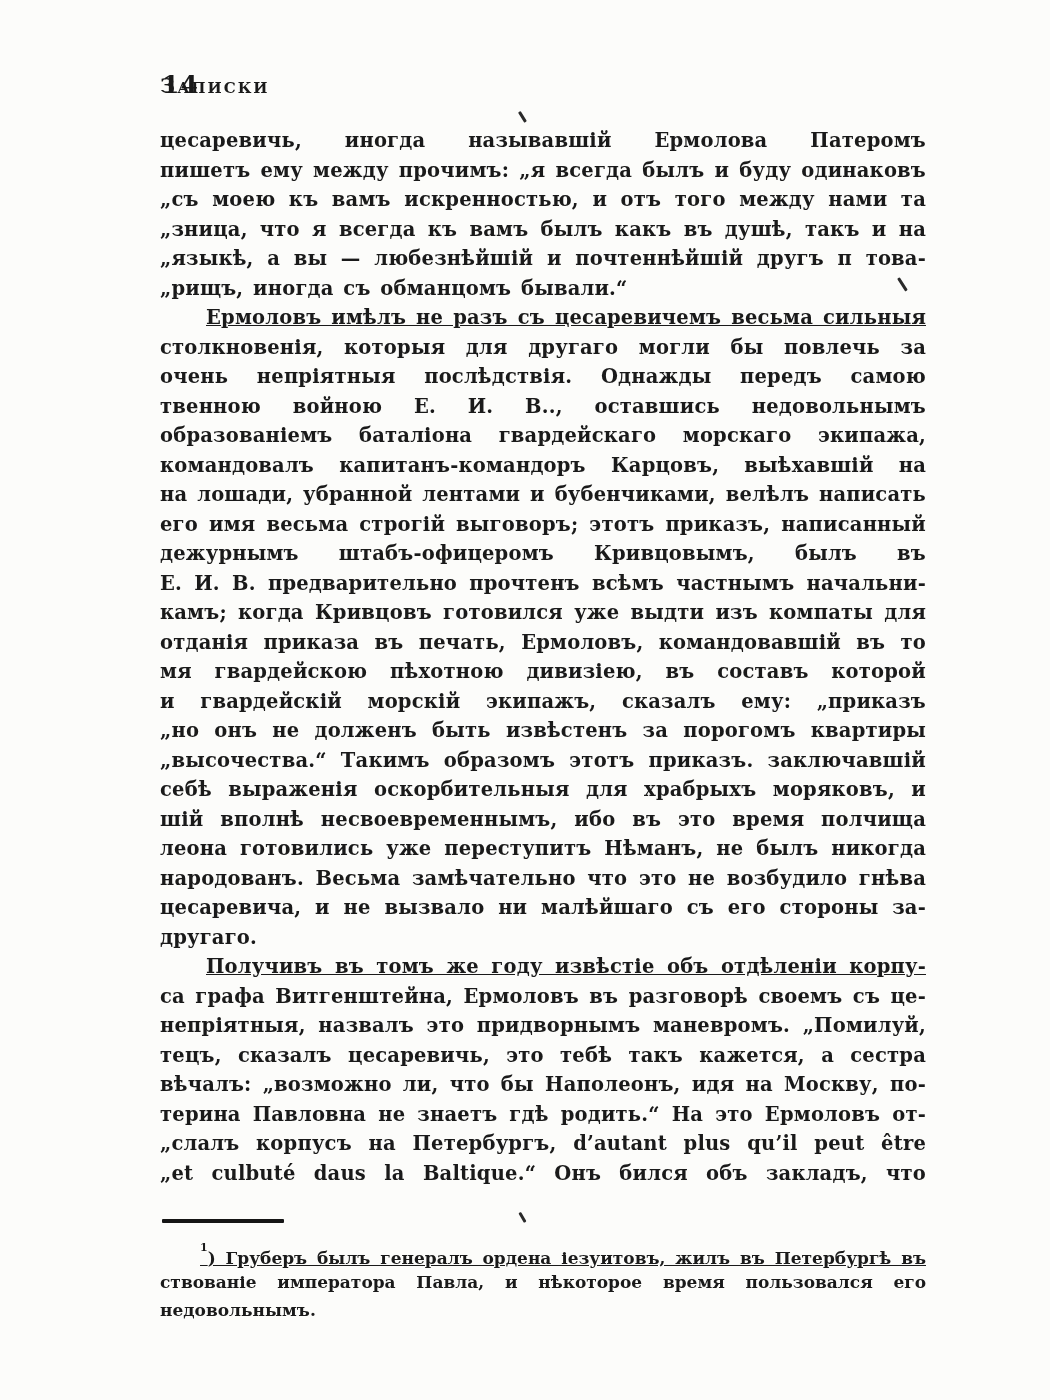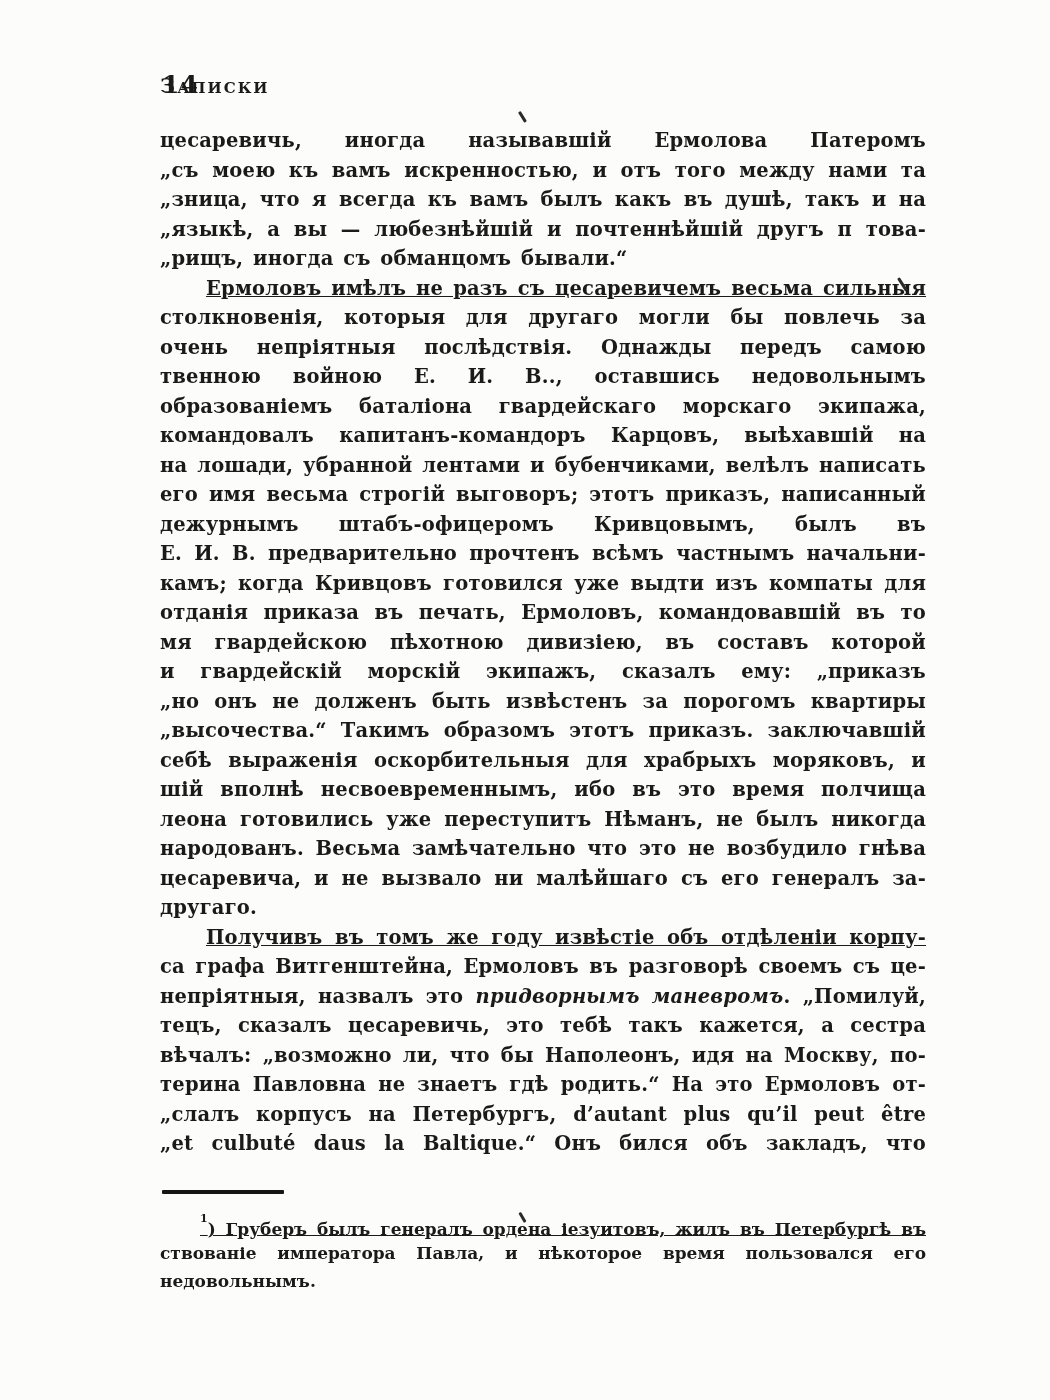--- a/index.html
+++ b/index.html
@@ -16,21 +16,21 @@
   .running-title {
     position:absolute; left:0; right:0; top:3px; 
     font-size:21px; font-variant:small-caps; letter-spacing:2px;
   }
 
   .body-text { margin-top:20px; font-size:19.5px; line-height:29.5px; word-spacing:0.14em; letter-spacing:0.2px; }
   p.para { margin:0; padding:0; }
   .line { display:block; height:29.5px; overflow:hidden; }
   .just { text-align:justify; text-align-last:justify; }
   .indent { text-indent:46px;text-decoration:underline; }
-  .ital { font-style:italic; }
+  .ital { }
 
   .fn-rule { margin-top:31px; margin-left:2px; width:122px; height:4px; background:#151515; border-radius:1px; }
 
   .footnote { margin-top:17px; font-size:17px; line-height:28px; word-spacing:0.1em; }
   .footnote .line { height:28px; }
   .footnote .indent { text-indent:40px; }
   .fn-marker { font-size:11px; position:relative; top:-6px; }
 
   
   .artifact { position:absolute; background:#2a2a2a; width:2.5px; border-radius:1px; }
@@ -46,20 +46,21 @@
 
     <div class="running-head">
       <span class="page-num">14</span>
       <span class="running-title">Записки</span>
     </div>
 
     <div class="body-text">
 
       <p class="para">
         <span class="line just"><span>цесаревичь, иногда называвшій Ермолова Патеромъ Груберомъ</span></span>
+        <span class="line just">пишетъ ему между прочимъ: „я всегда былъ и буду одинаковъ</span>
         <span class="line just">„съ моею къ вамъ искренностью, и отъ того между нами та ра-</span>
         <span class="line just">„зница, что я всегда къ вамъ былъ какъ въ душѣ, такъ и на</span>
         <span class="line just">„языкѣ, а вы — любезнѣйшій и почтеннѣйшій другъ п това-</span>
         <span class="line">„рищъ, иногда съ обманцомъ бывали.“</span>
       </p>
 
       <p class="para">
         <span class="line just indent">Ермоловъ имѣлъ не разъ съ цесаревичемъ весьма сильныя</span>
         <span class="line just">столкновенія, которыя для другаго могли бы повлечь за собою</span>
         <span class="line just">очень непріятныя послѣдствія. Однажды передъ самою отечес-</span>
@@ -73,21 +74,21 @@
         <span class="line just">камъ; когда Кривцовъ готовился уже выдти изъ компаты для</span>
         <span class="line just">отданія приказа въ печать, Ермоловъ, командовавшій въ то вре-</span>
         <span class="line just">мя гвардейскою пѣхотною дивизіею, въ составъ которой входилъ</span>
         <span class="line just">и гвардейскій морскій экипажъ, сказалъ ему: „приказъ хорошъ,</span>
         <span class="line just">„но онъ не долженъ быть извѣстенъ за порогомъ квартиры его</span>
         <span class="line just">„высочества.“ Такимъ образомъ этотъ приказъ. заключавшій въ</span>
         <span class="line just">себѣ выраженія оскорбительныя для храбрыхъ моряковъ, и быв-</span>
         <span class="line just">шій вполнѣ несвоевременнымъ, ибо въ это время полчища Напо-</span>
         <span class="line just">леона готовились уже переступитъ Нѣманъ, не былъ никогда об-</span>
         <span class="line just">народованъ. Весьма замѣчательно что это не возбудило гнѣва</span>
-        <span class="line just">цесаревича, и не вызвало ни малѣйшаго съ его генералъ за-</span>
+        <span class="line just">цесаревича, и не вызвало ни малѣйшаго съ его стороны за-</span>
         <span class="line">другаго.</span>
       </p>
 
       <p class="para">
         <span class="line just indent">Получивъ въ томъ же году извѣстіе объ отдѣленіи корпу-</span>
         <span class="line just">са графа Витгенштейна, Ермоловъ въ разговорѣ своемъ съ це-</span>
         <span class="line just"><span>непріятныя, назвалъ это </span><span class="ital">придворнымъ маневромъ</span><span>. „Помилуй, бра-</span></span>
         <span class="line just">тецъ, сказалъ цесаревичь, это тебѣ такъ кажется, а сестра Ека-</span>
         <span class="line just">вѣчалъ: „возможно ли, что бы Наполеонъ, идя на Москву, по-</span>
         <span class="line just">терина Павловна не знаетъ гдѣ родить.“ На это Ермоловъ от-</span>

